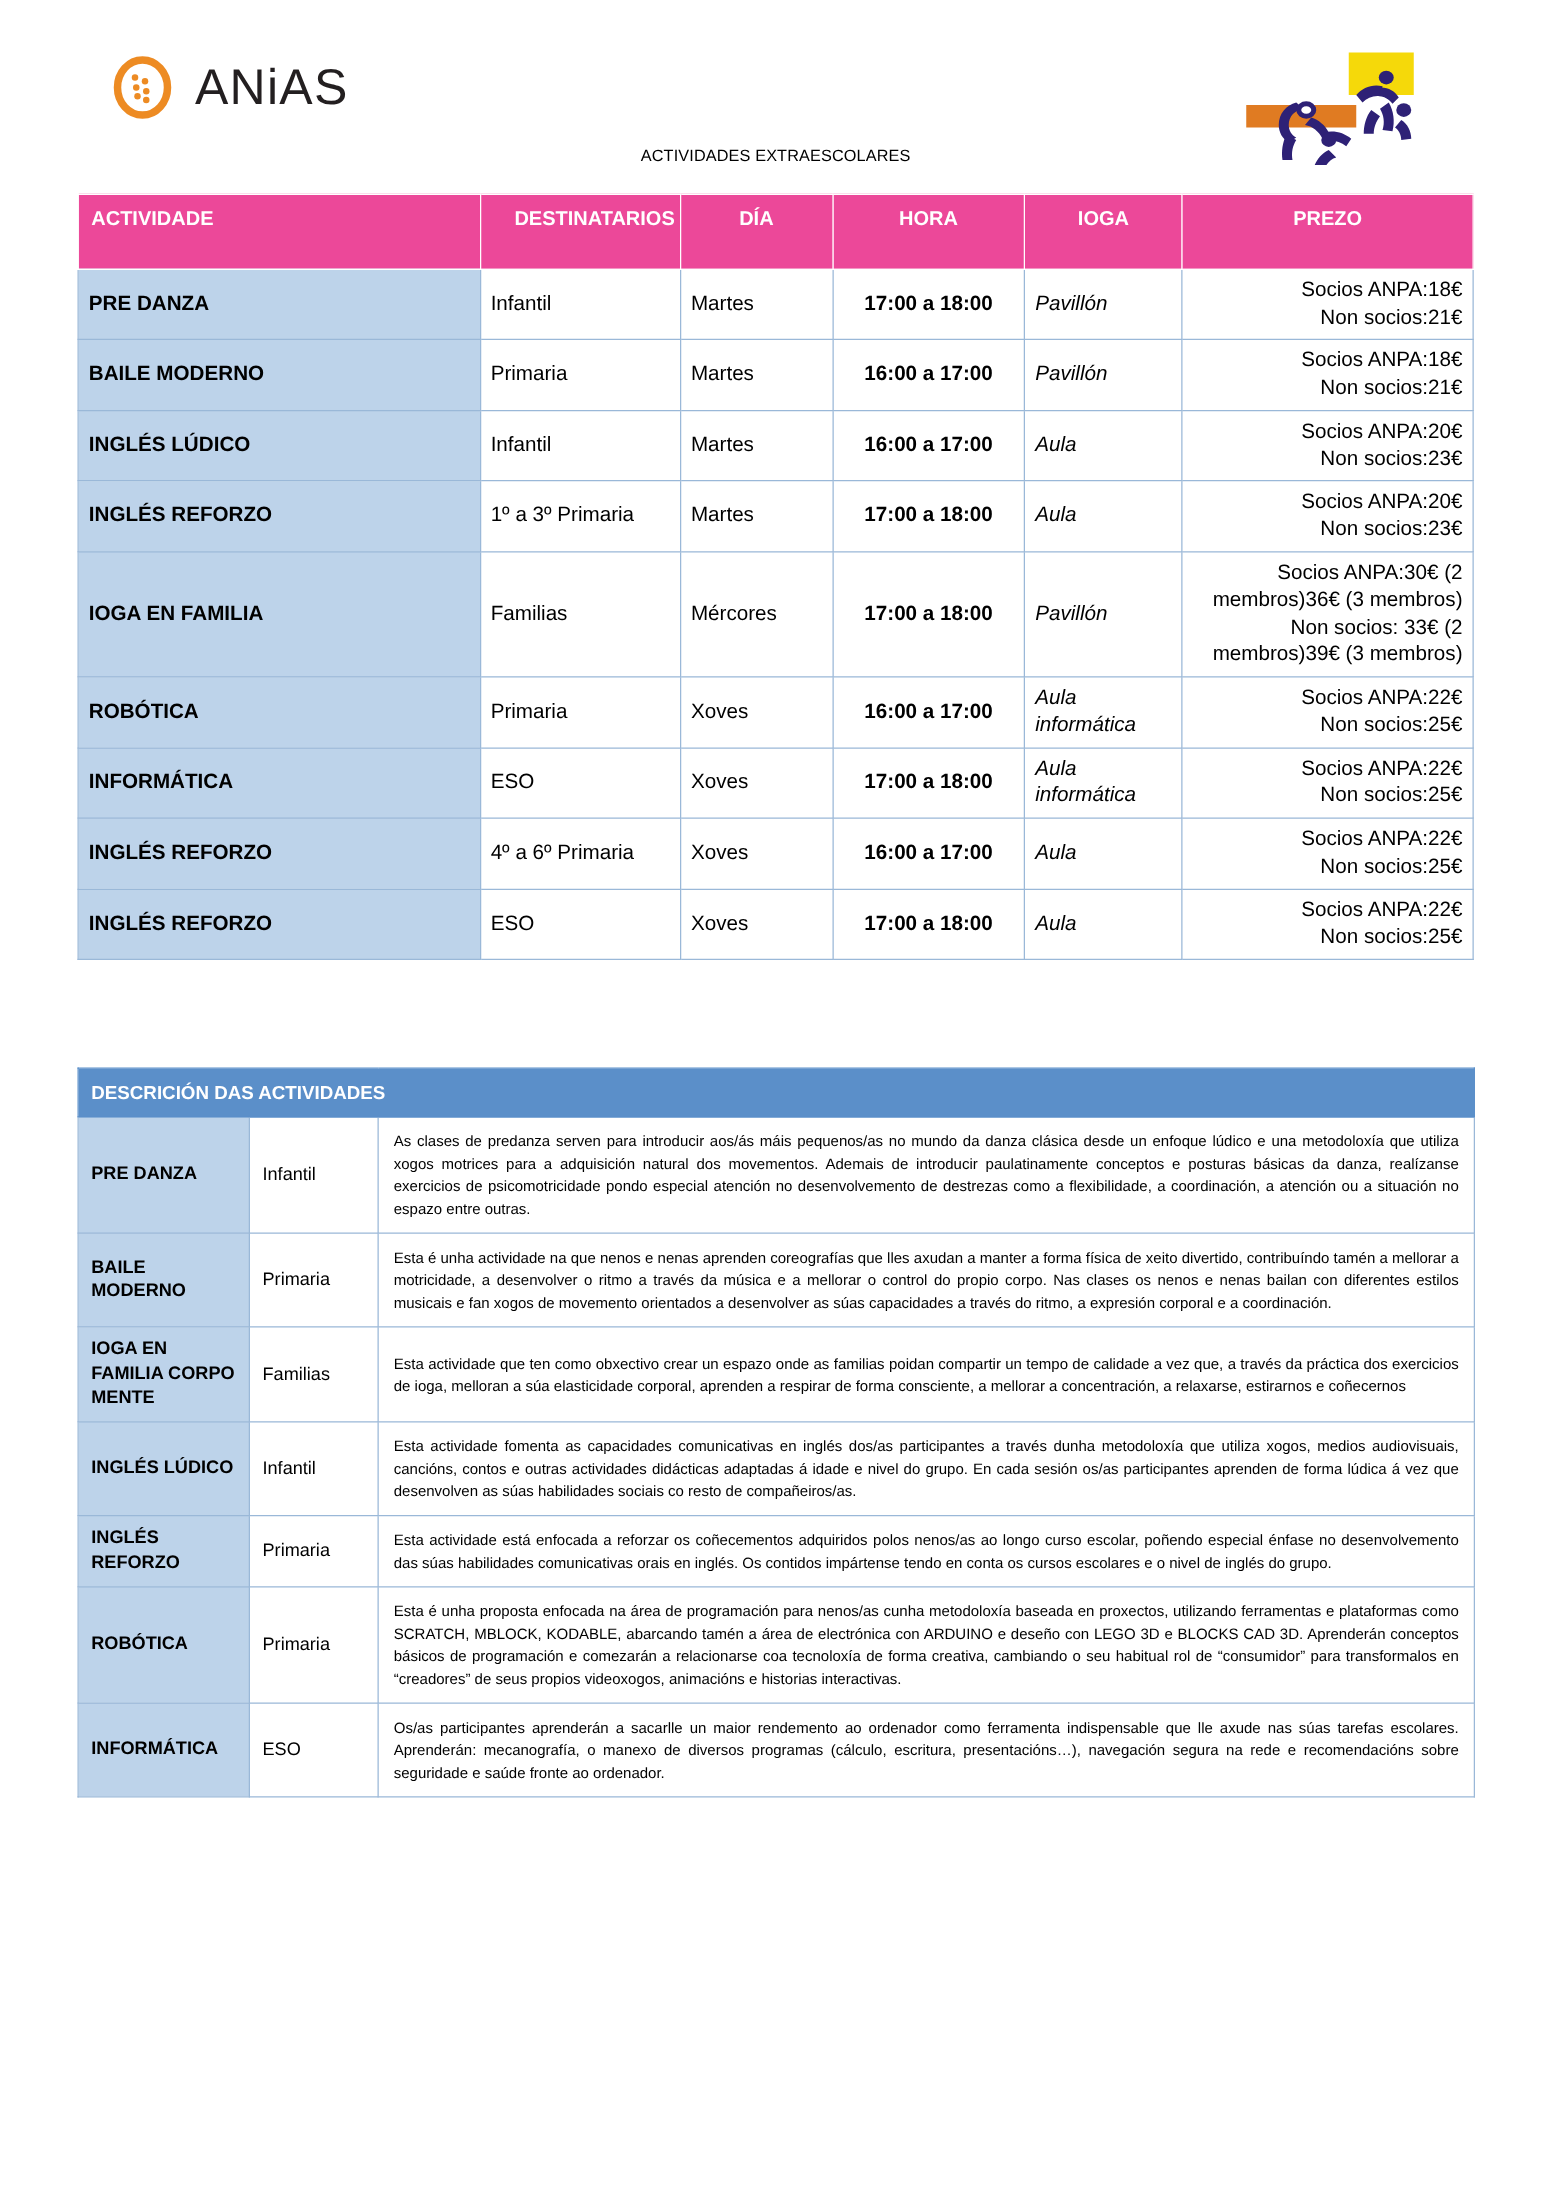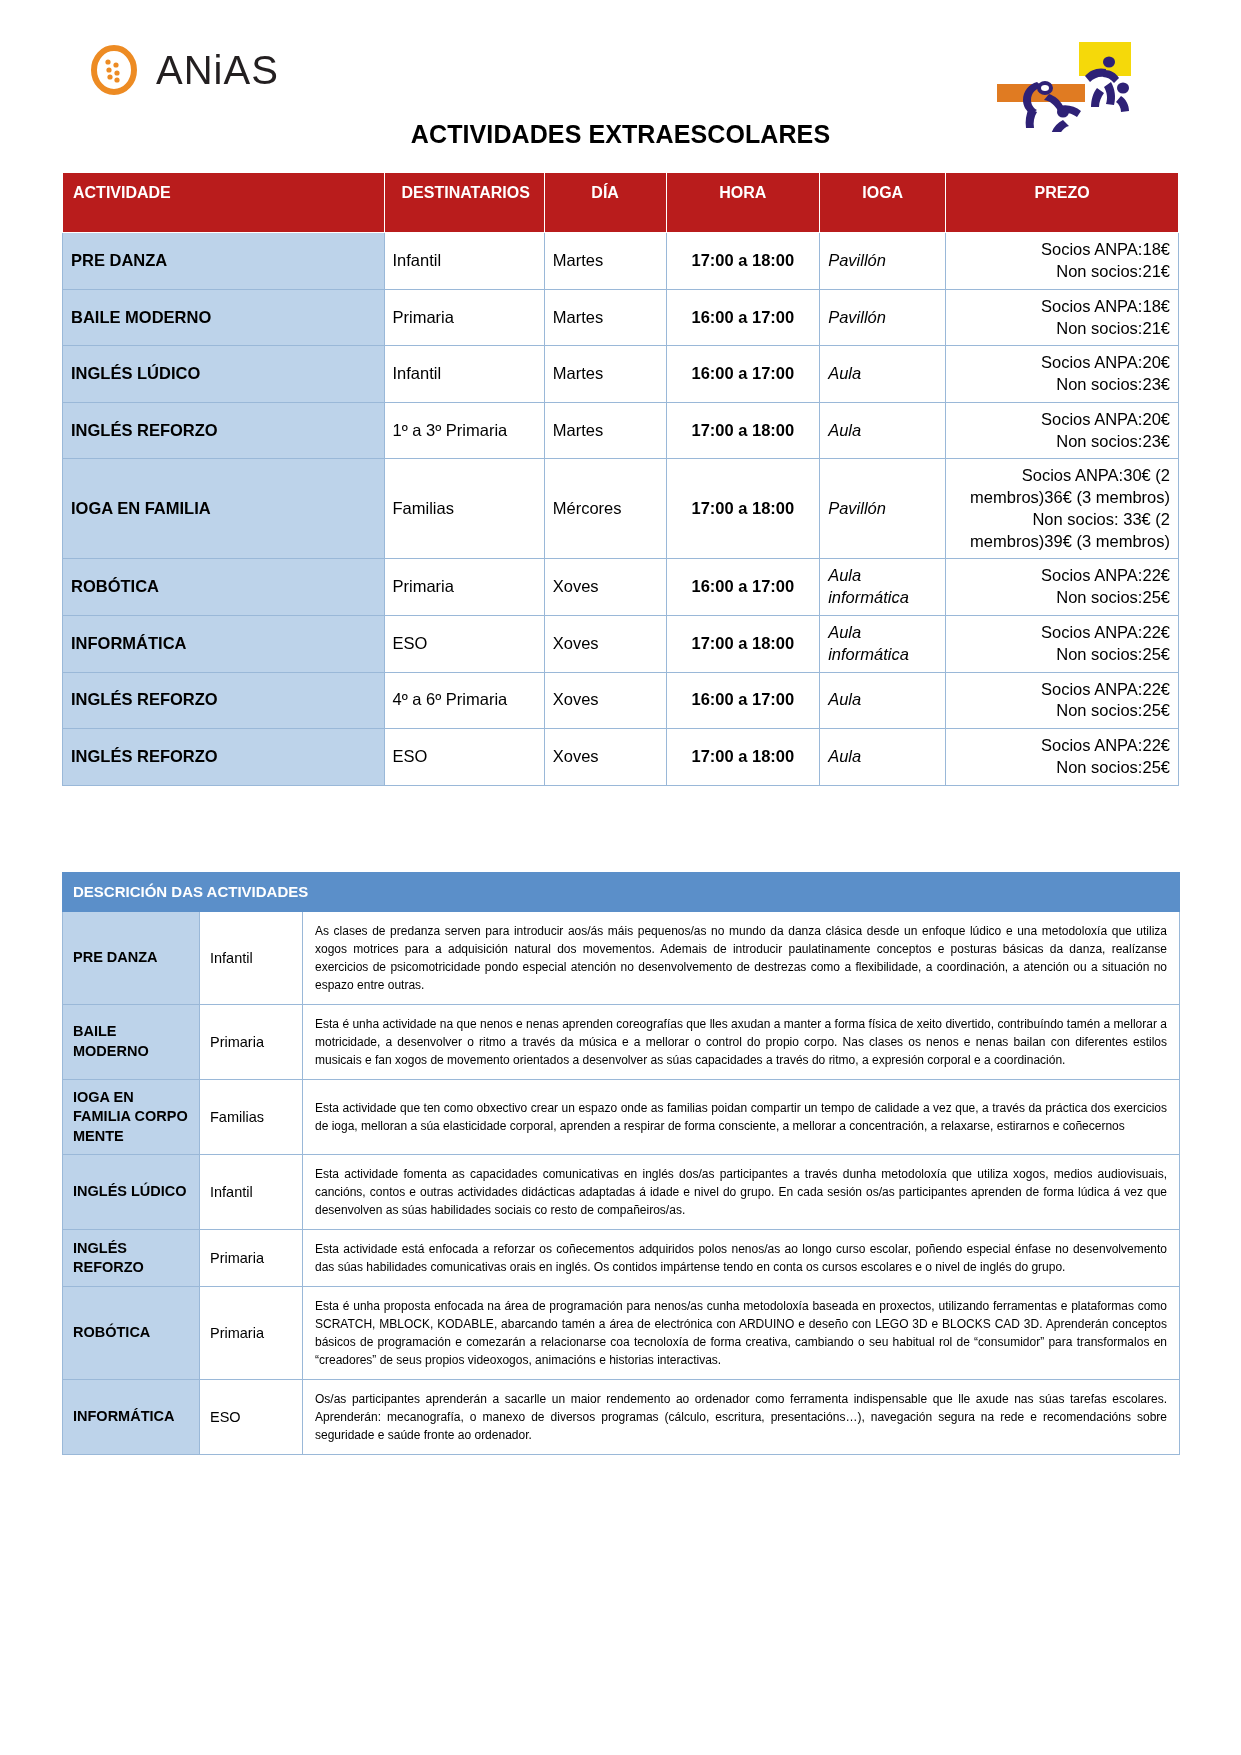--- a/index.html
+++ b/index.html
@@ -56,22 +56,22 @@
     width: 150px;
     height: 96px;
   }
 
   
   .doc-titles {
     text-align: center;
     margin-top: -24px;
   }
   .doc-title-1 {
-    font-size: 25px;
-    font-weight: bold;
+    font-size: 13px;
+    font-weight: normal;
     line-height: 1.45;
     letter-spacing: 0.1px;
   }
   .doc-title-2 {
     font-size: 19.5px;
     font-weight: bold;
     line-height: 1.45;
     letter-spacing: 0.1px;
   }
 
@@ -85,37 +85,37 @@
     table-layout: fixed;
   }
   table.sched th, table.sched td {
     border: 1px solid #9ab8d8;
     vertical-align: middle;
     padding: 6px 8px;
     font-size: 16.5px;
     line-height: 1.32;
   }
   table.sched thead th {
-    background: #b91c1c;
+    background: #ec4899;
     color: #ffffff;
     font-weight: bold;
     font-size: 16px;
     height: 44px;
     border-color: #ffffff;
     text-align: center;
     vertical-align: top;
     padding-top: 9px;
   }
   table.sched thead th.th-act {
     text-align: left;
     padding-left: 10px;
   }
   table.sched thead th.th-dest {
     text-align: left;
-    padding-left: 17px;
+    padding-left: 27px;
   }
   td.c-act {
     background: #bdd3ea;
     font-weight: bold;
     font-size: 16.5px;
     padding-left: 10px;
   }
   td.c-dest, td.c-dia, td.c-lugar {
     text-align: left;
     padding-left: 10px;

